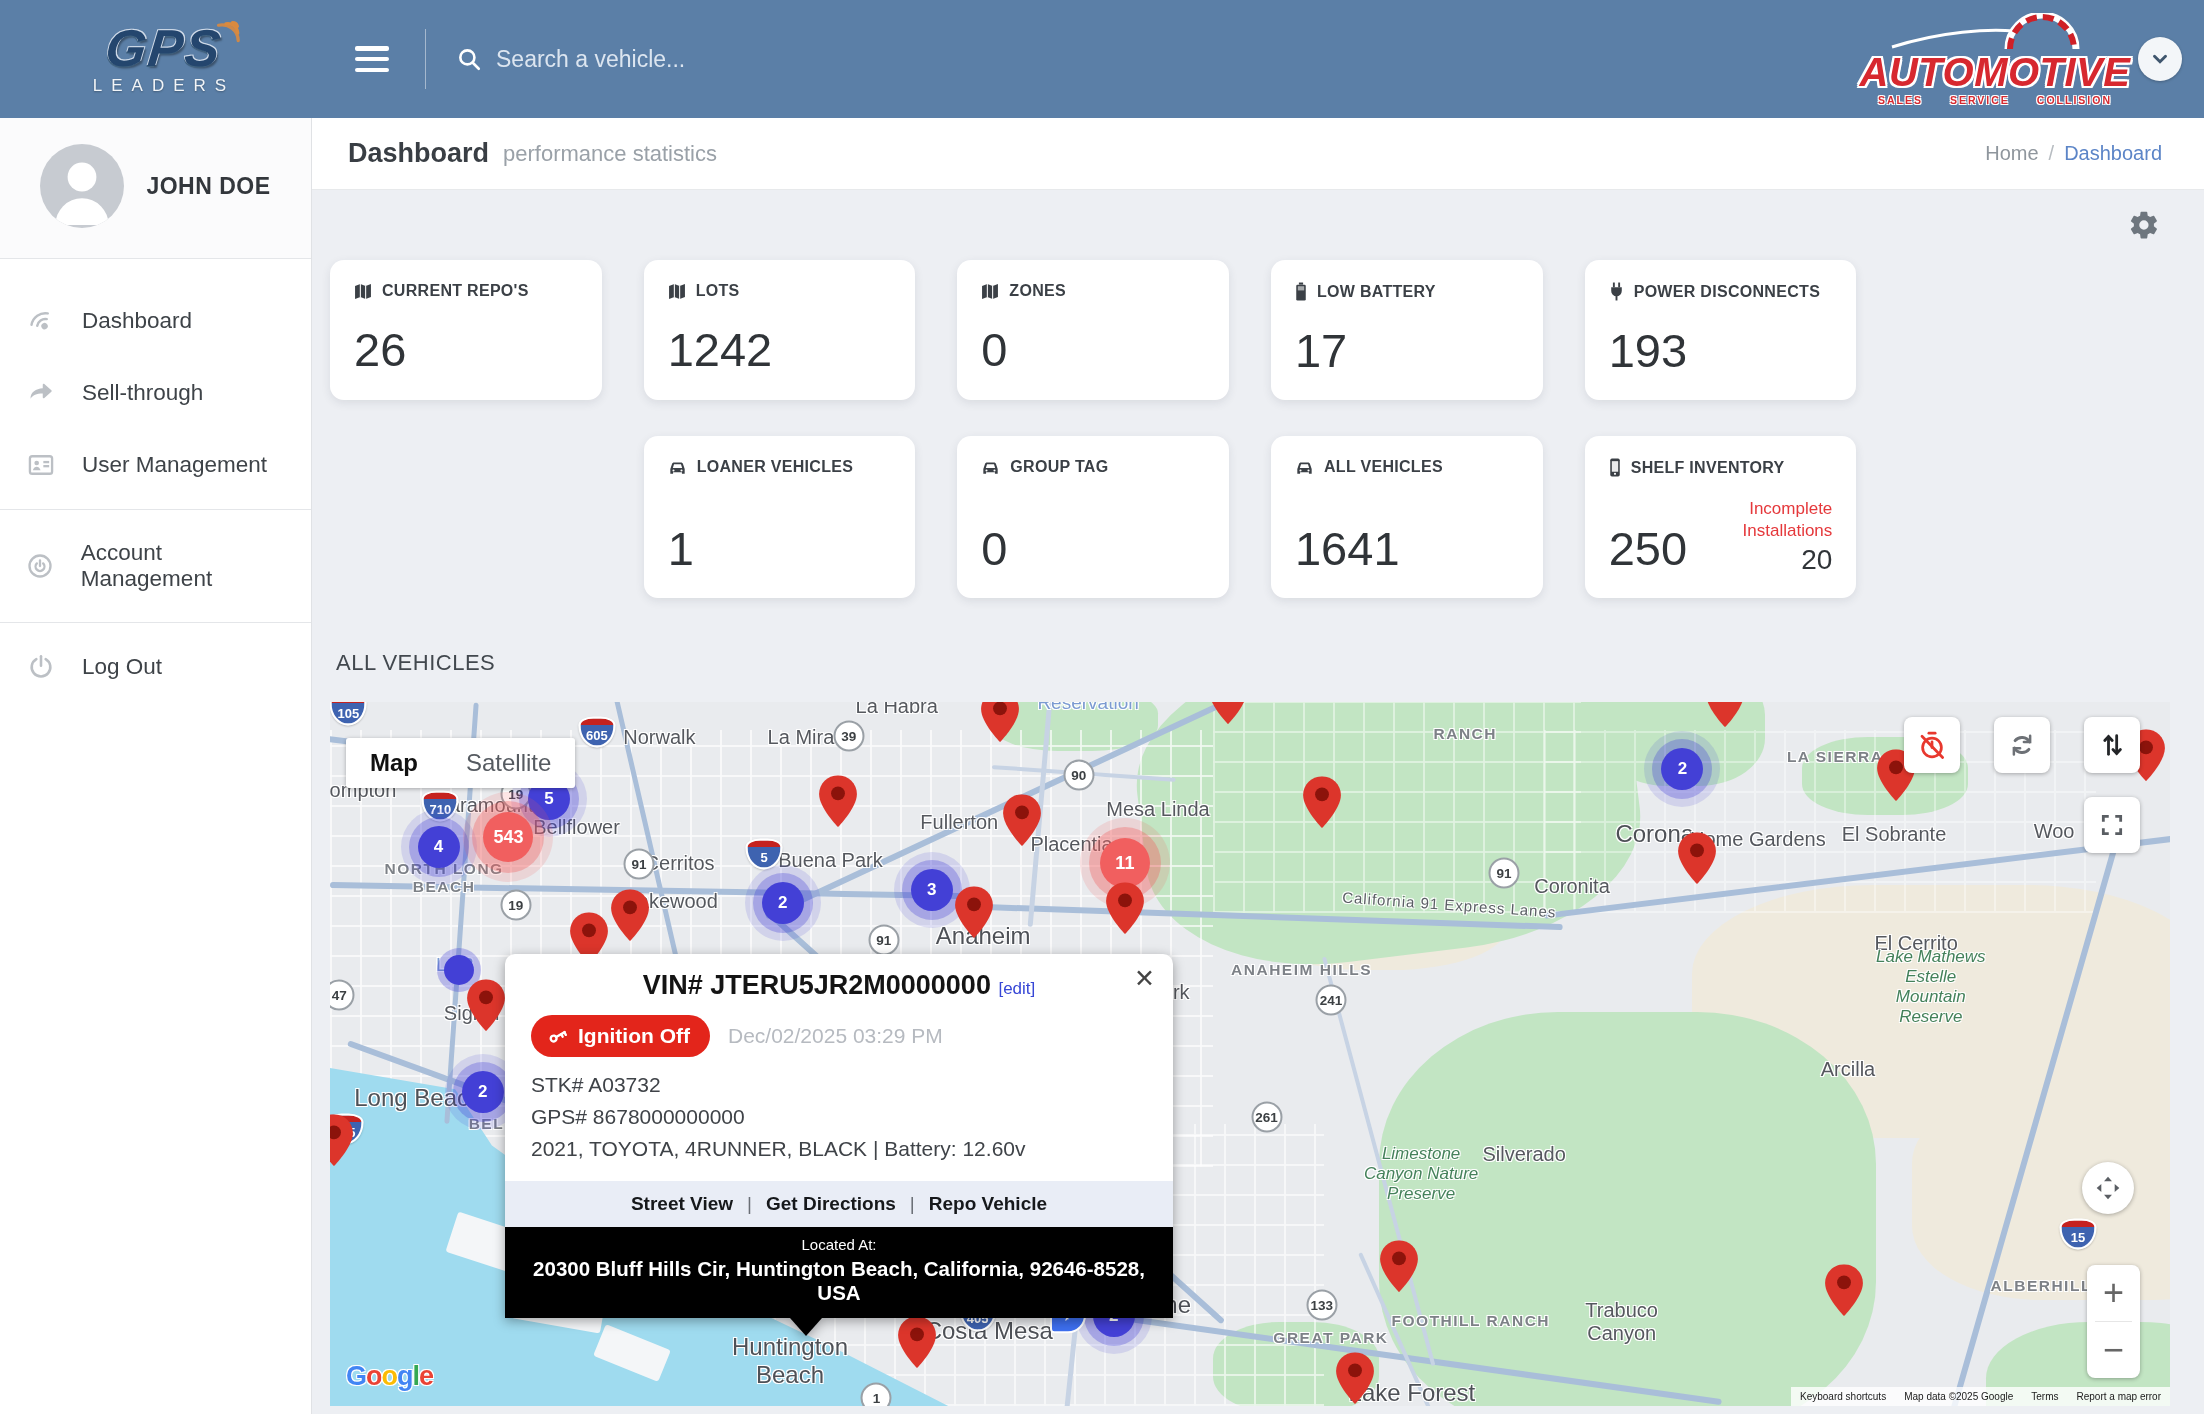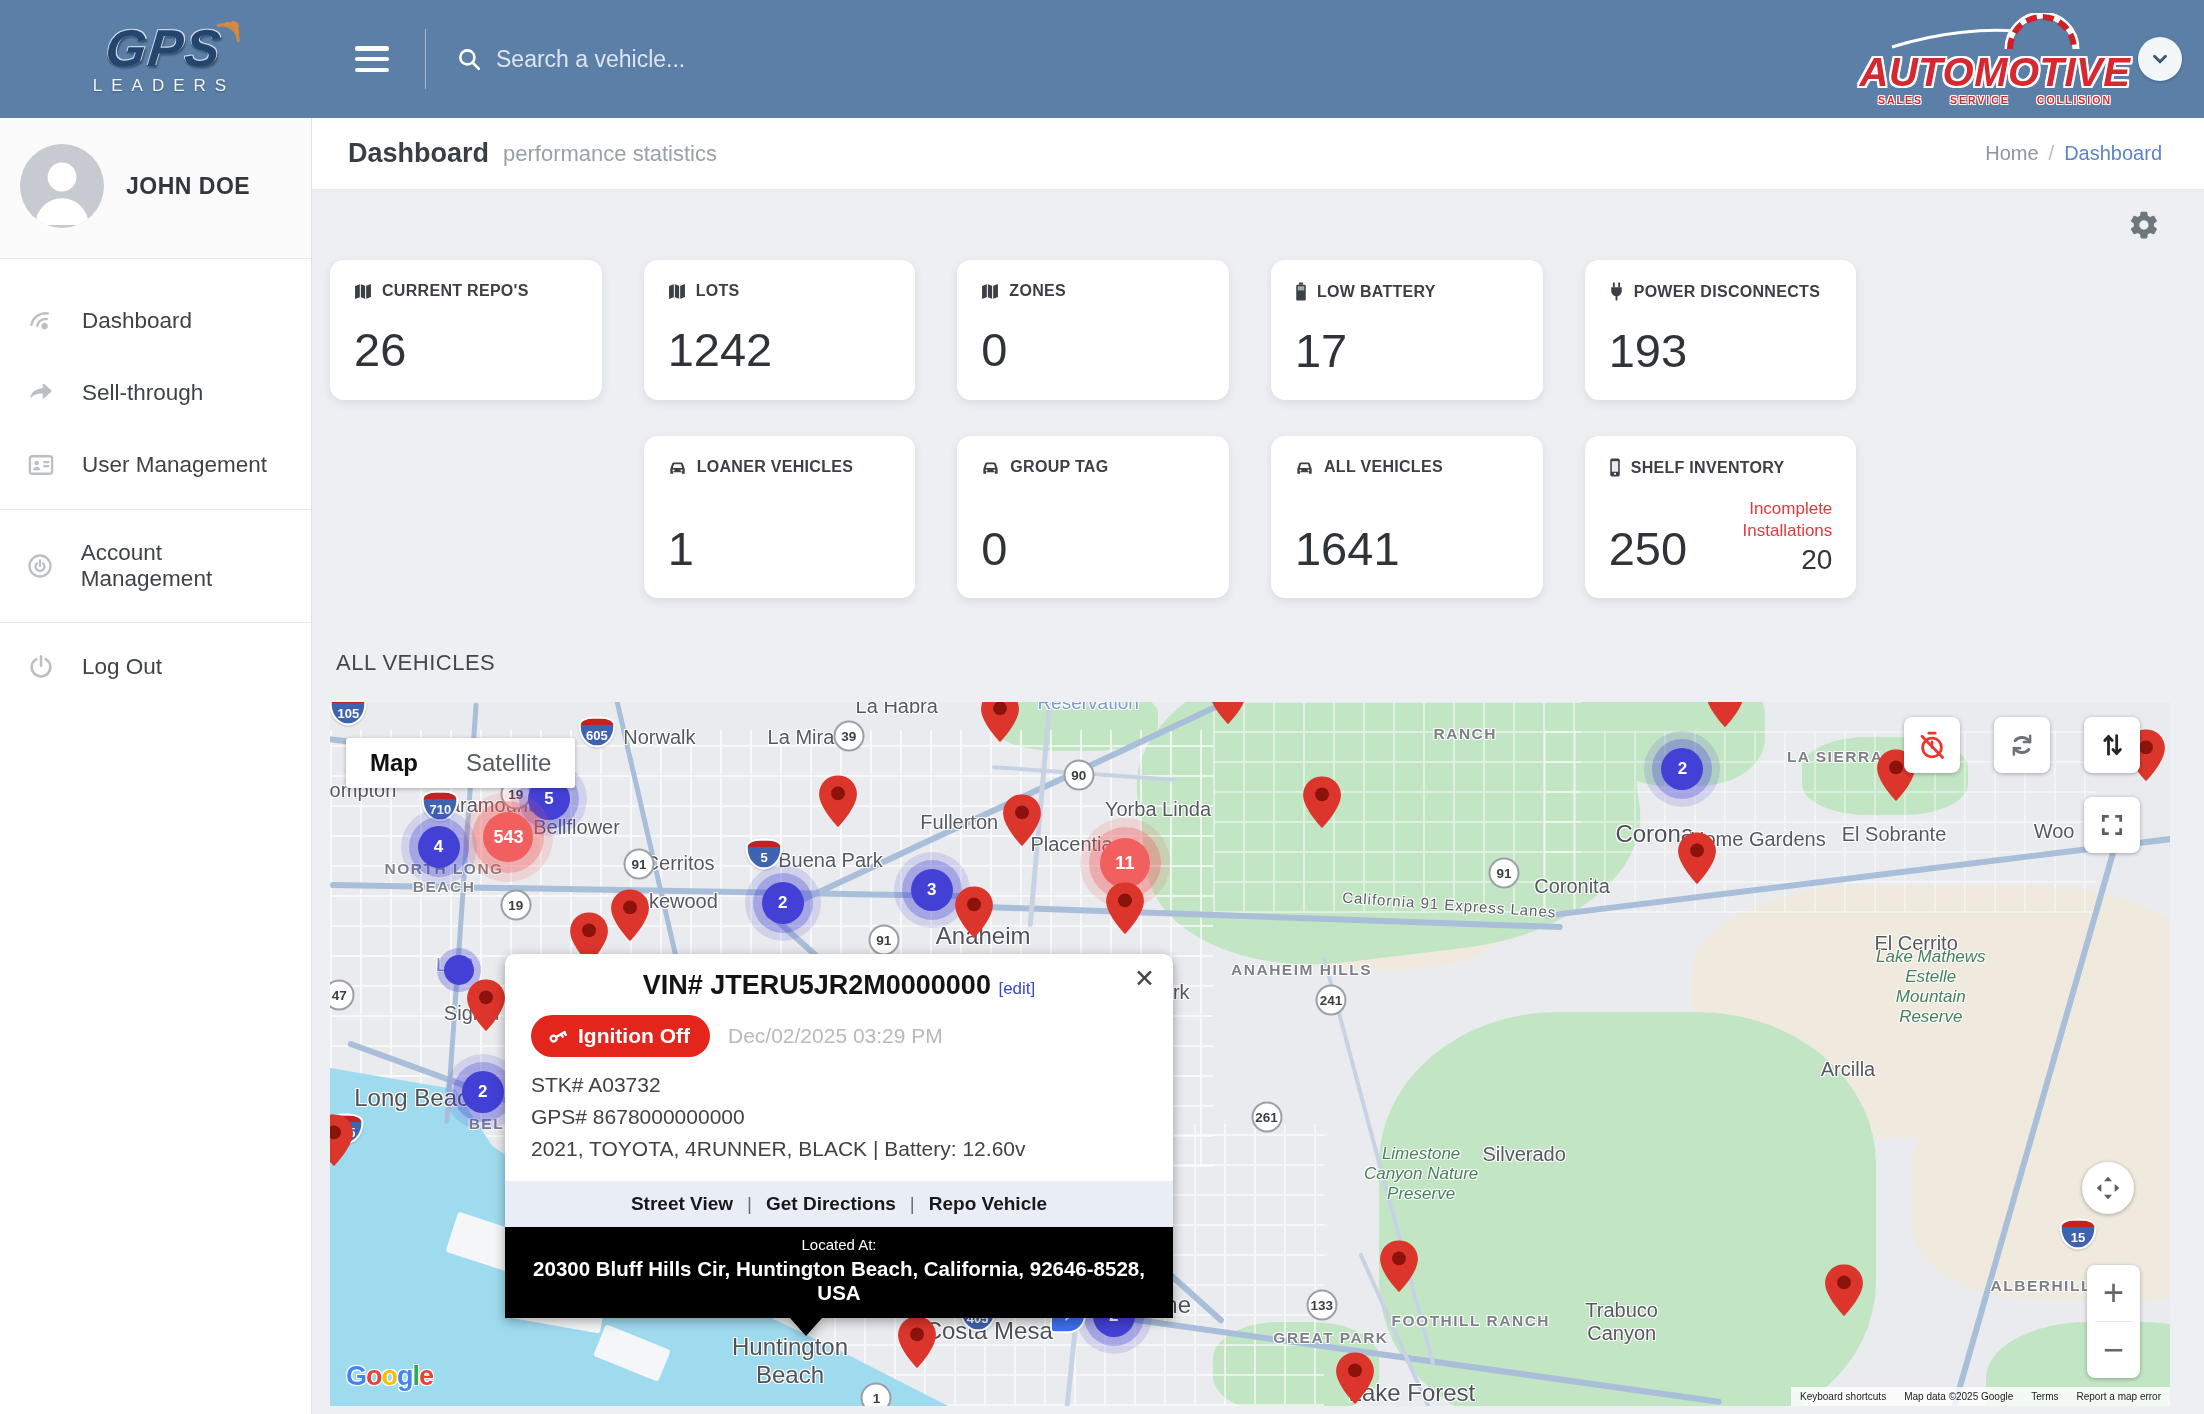--- a/index.html
+++ b/index.html
@@ -20,21 +20,21 @@
   .nav-right { margin-left:auto; display:flex; align-items:center; gap:26px; padding-right:22px; }
   .auto-logo { display:flex; flex-direction:column; align-items:center; width:234px; }
   .auto-title { font-size:40px; font-weight:bold; font-style:italic; color:#d7282f; letter-spacing:.5px; line-height:.95;
     text-shadow:-2px -2px 0 #fff, 2px -2px 0 #fff, -2px 2px 0 #fff, 2px 2px 0 #fff, 0 -2px 0 #fff, 0 2px 0 #fff, -2px 0 0 #fff, 2px 0 0 #fff; }
   .auto-sub { width:100%; display:flex; justify-content:space-between; font-size:10.5px; font-weight:bold; color:#d7282f; letter-spacing:2px; margin-top:3px;
     text-shadow:-1px -1px 0 #fff, 1px -1px 0 #fff, -1px 1px 0 #fff, 1px 1px 0 #fff; }
   .chevron-btn { width:44px; height:44px; border-radius:50%; background:#f3f6f9; display:flex; align-items:center; justify-content:center; cursor:pointer; box-shadow:0 1px 3px rgba(0,0,0,.25); }
 
   
   .sidebar { position:absolute; left:0; top:118px; width:312px; height:1296px; background:#fff; border-right:1px solid #e0e2e5; z-index:50; }
-  .user-block { display:flex; align-items:center; gap:22px; padding:26px 20px 30px 20px; background:#fbfbfc; border-bottom:1px solid #e4e6e9; }
+  .user-block { display:flex; align-items:center; gap:22px; padding:26px 20px 30px 20px; background:#fbfbfc; border-bottom:1px solid #e4e6e9;justify-content:center; }
   .avatar { width:84px; height:84px; border-radius:50%; background:#c7cbd1; overflow:hidden; flex:none; position:relative; }
   .avatar svg { position:absolute; left:50%; top:54%; transform:translate(-50%,-50%); }
   .user-name { font-size:23px; font-weight:bold; color:#33373c; letter-spacing:.5px; }
   .menu { padding-top:26px; }
   .menu-item { display:flex; align-items:center; gap:26px; padding:22px 20px 22px 26px; cursor:pointer; }
   .menu-item .mi-icon { width:30px; display:flex; justify-content:center; }
   .menu-item .mi-label { font-size:22.5px; color:#3e4348; }
   .menu-sep { border-top:1px solid #e4e6e9; margin:8px 0; }
 
   
@@ -459,21 +459,21 @@
           <span class="mlabel " style="left: 30.8%; top: 0.6%;">La Habra</span>
           <span class="mlabel bluelbl" style="left: 41.2%; top: 0.2%;">Reservation</span>
           <span class="mlabel area" style="left: 61.7%; top: 4.5%;">RANCH</span>
           <span class="mlabel " style="left: 1.4%; top: 12.5%;">Compton</span>
           <span class="mlabel " style="left: 8.4%; top: 14.6%;">Paramount</span>
           <span class="mlabel " style="left: 13.4%; top: 17.8%;">Bellflower</span>
           <span class="mlabel " style="left: 19%; top: 22.9%;">Cerritos</span>
           <span class="mlabel " style="left: 27.2%; top: 22.5%;">Buena Park</span>
           <span class="mlabel " style="left: 34.2%; top: 17%;">Fullerton</span>
           <span class="mlabel " style="left: 40.3%; top: 20.2%;">Placentia</span>
-          <span class="mlabel " style="left: 45%; top: 15.2%;">Yorba Linda</span>
+          <span class="mlabel " style="left: 45%; top: 15.2%;">Mesa Linda</span>
           <span class="mlabel " style="left: 18.6%; top: 28.2%;">Lakewood</span>
           <span class="mlabel city-lg" style="left: 35.5%; top: 33.2%;">Anaheim</span>
           <span class="mlabel area" style="left: 6.2%; top: 25%;">NORTH LONG
 BEACH</span>
           <span class="mlabel area" style="left: 52.8%; top: 38%;">ANAHEIM HILLS</span>
           <span class="mlabel " style="left: 45.6%; top: 41.2%;">Park</span>
           <span class="mlabel bluelbl" style="left: 6.8%; top: 37.4%;">LGB</span>
           <span class="mlabel " style="left: 7.7%; top: 44.2%;">Signal</span>
           <span class="mlabel area" style="left: 8.5%; top: 60%;">BEL</span>
           <span class="mlabel city-lg" style="left: 4.8%; top: 56.2%;">Long Beach</span>

